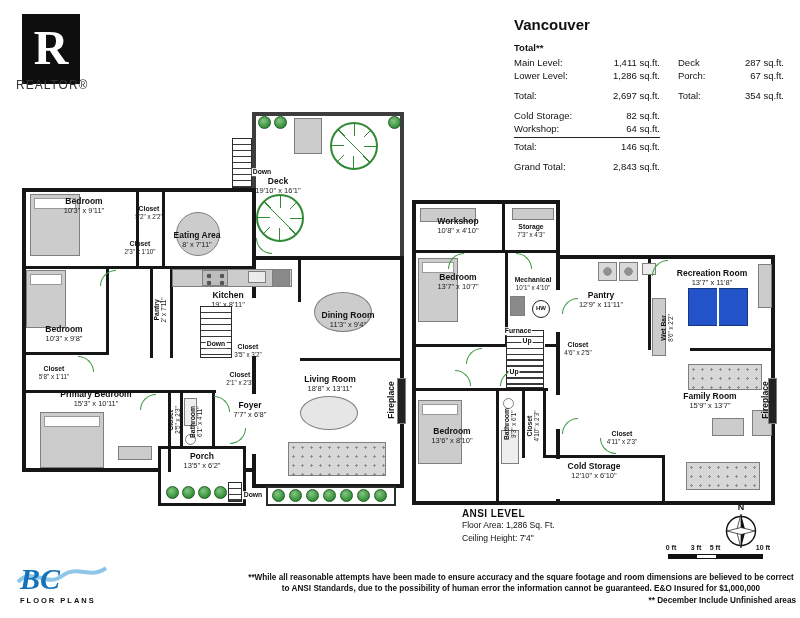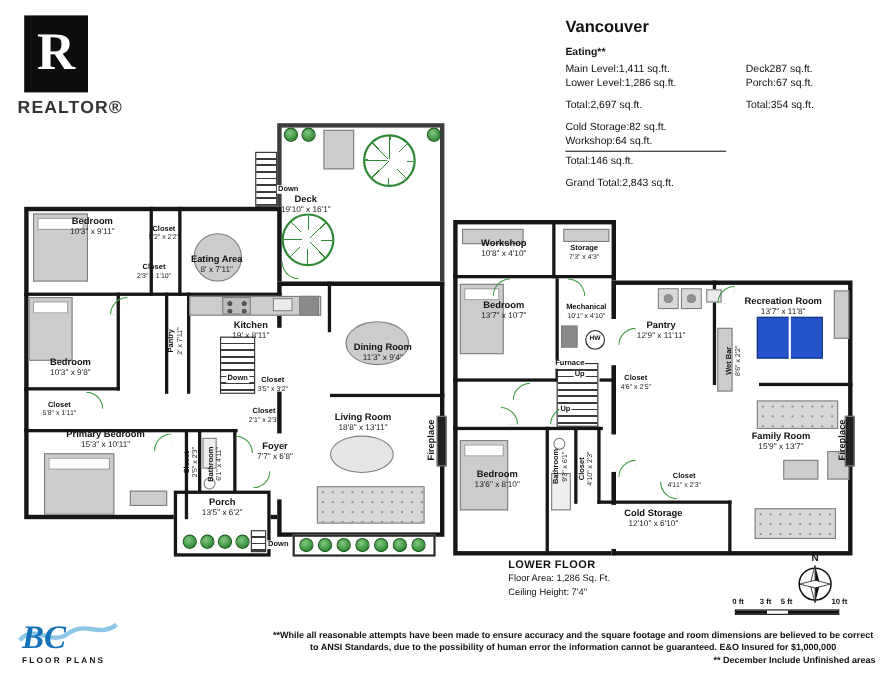--- a/index.html
+++ b/index.html
@@ -37,51 +37,51 @@
   .room.sm .rn{font-size:6.8px}
   .room.sm .rd{font-size:6.3px}
   .room.vert{writing-mode:vertical-rl;transform:translate(-50%,-50%) rotate(180deg)}
   .bgw{background:#fff;padding:0 1px}
   
   .areas{position:absolute;left:514px;top:16px;width:282px;z-index:7}
   .addr{font-size:15px;font-weight:bold;line-height:1.25}
   .tnote{font-size:9.5px;font-weight:bold;margin-top:7px}
   .cols{display:flex;gap:18px;margin-top:3px}
   .colL{width:146px}.colR{width:106px}
-  .trow{display:flex;font-size:9.5px;line-height:1.38}
+  .trow{display:flex;justify-content:space-between;font-size:9.5px;line-height:1.38}
   .trow.b{font-weight:normal}
   .tsep{border-top:1px solid #222;margin:2px 0}
   .gap{height:7px}
   
   .caption{position:absolute;z-index:7}
   .caption .ct{font-size:10px;font-weight:bold;letter-spacing:.4px}
   .caption .cl{font-size:8.5px;line-height:1.5}
   .rl-box{position:absolute;left:22px;top:14px;width:58px;height:70px;background:#0e0e0e;color:#fff;
           font-family:"Liberation Serif",serif;font-weight:bold;font-size:48px;text-align:center;line-height:68px;z-index:7}
-  .rl-word{position:absolute;left:16px;top:90px;font-size:16px;font-weight:bold;letter-spacing:1px;color:#333;z-index:7}
+  .rl-word{position:absolute;left:16px;top:78px;font-size:12px;font-weight:normal;letter-spacing:1px;color:#333;z-index:7}
   .bc-word{position:absolute;left:20px;top:596px;font-size:7.5px;font-weight:bold;letter-spacing:2px;color:#111;z-index:7}
   .disc{position:absolute;left:246px;top:572px;width:550px;font-size:8.2px;font-weight:bold;line-height:1.35;text-align:center;z-index:7}
   .disc2{text-align:right;margin-top:1px}
   .scale{position:absolute;left:668px;top:544px;width:112px;height:20px;z-index:7}
   .scale span{position:absolute;top:0;font-size:7px;font-weight:bold;transform:translateX(-50%)}
   .sbar{position:absolute;left:0;top:10px;width:95px;height:5px;border:1px solid #111;
         background:linear-gradient(to right,#111 0 28px,#fff 28px 47px,#111 47px 95px)}
   svg.absvg{position:absolute;z-index:7}
 </style>
 </head>
 <body>
 
 <div id="sheet">
 
   <div class="rl-box"><span>R</span></div>
   <div class="rl-word">REALTOR®</div>
 
   <div class="areas">
     <div class="addr">Vancouver</div>
-    <div class="tnote">Eating**</div>
+    <div class="tnote">Total**</div>
     <div class="cols">
       <div class="colL">
         <div class="trow">
             <span>Main Level:</span>
             <span>1,411 sq.ft.</span>
           </div>
         <div class="trow">
             <span>Lower Level:</span>
             <span>1,286 sq.ft.</span>
           </div>
@@ -409,21 +409,21 @@
       <span class="rn bgw">Furnace</span>
     </div>
   <div class="room sm" style="left:527px;top:341px">
       <span class="rn bgw">Up</span>
     </div>
   <div class="room sm" style="left:514px;top:372px">
       <span class="rn bgw">Up</span>
     </div>
 
   <div class="caption" style="left:462px;top:508px">
-    <div class="ct">LOWER FLOOR</div>
+    <div class="ct">ANSI LEVEL</div>
     <div class="cl">Floor Area: 1,286 Sq. Ft.</div>
     <div class="cl">Ceiling Height: 7'4"</div>
   </div>
 
   <svg class="absvg" style="left:714px;top:500px" width="54" height="54" viewBox="0 0 54 54">
     <circle cx="27" cy="31" r="14.5" fill="none" stroke="#111" stroke-width="1.4"></circle>
     <polygon points="27,14 31.5,31 27,48" fill="#111"></polygon>
     <polygon points="27,14 22.5,31 27,48" fill="#fff" stroke="#111" stroke-width="0.7"></polygon>
     <polygon points="13,31 27,27.5 41,31 27,34.5" fill="#fff" stroke="#111" stroke-width="0.7"></polygon>
     <text x="27" y="10" text-anchor="middle" font-size="9" font-weight="bold" fill="#111">N</text>

